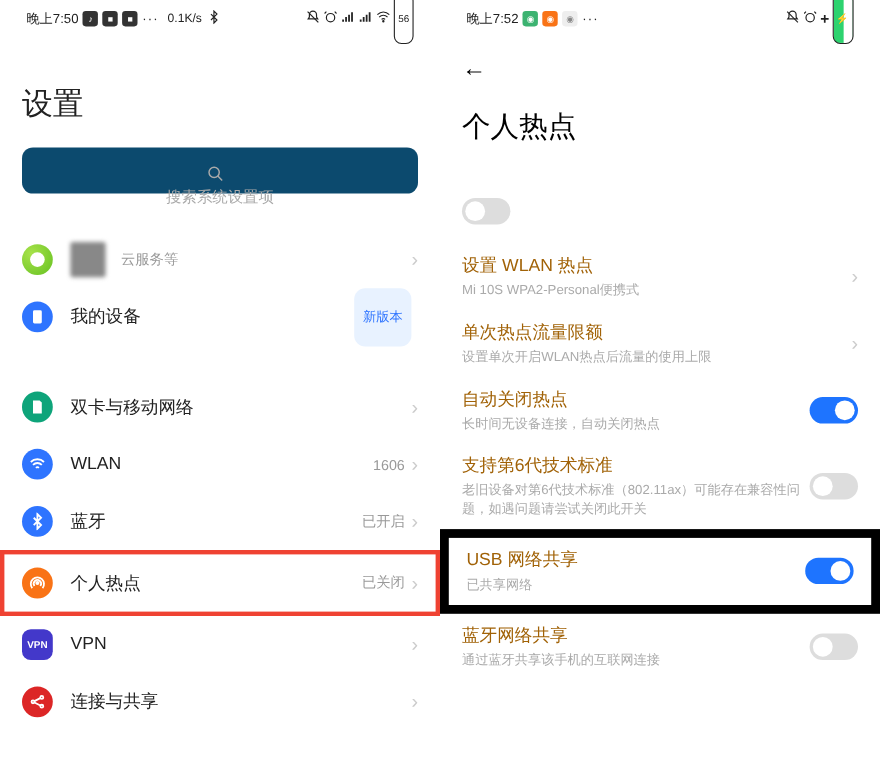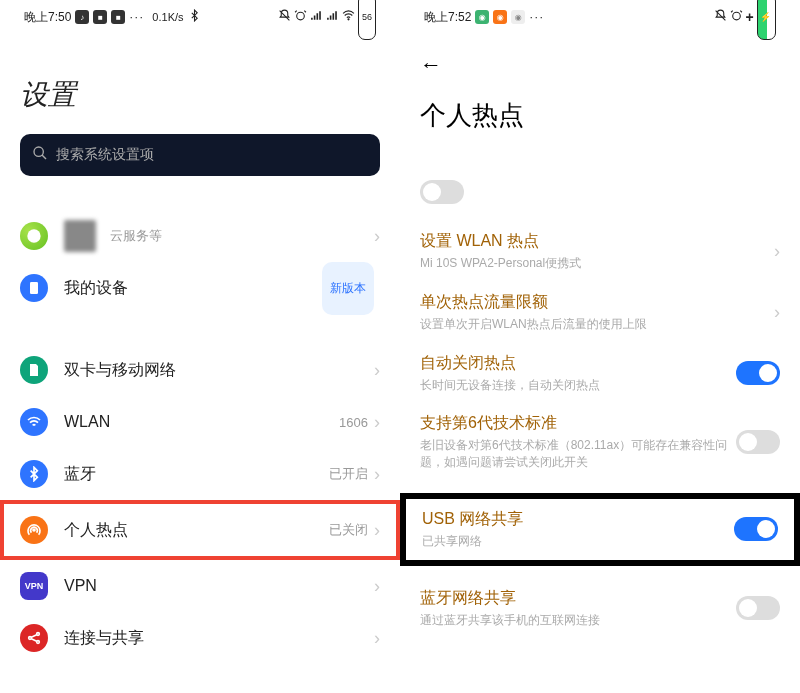--- a/index.html
+++ b/index.html
@@ -39,30 +39,30 @@
       border: 1px solid #222; border-radius: 7px; padding: 16px 3px;
       font-size: 9px; line-height: 12px; display: inline-flex; align-items: center;
     }
     
     .page-title {
       font-size: 28px;
       font-weight: 400;
       margin-top: 48px;
       margin-bottom: 20px;
       color: #222;
-      font-style: italic;
     }
     .search-box {
-      background: #0f172a;
+      background: #0c4a6e;
       border-radius: 10px;
       height: 42px;
       display: flex;
       align-items: center;
-      padding: 0 12px;
+      padding: 16px 12px;
       margin-bottom: 34px;
+      flex-direction: column;
     }
     .search-box .sicon { color: #aaa; margin-right: 8px; }
     .search-ph { color: #aaa; font-size: 14px; }
     .row {
       display: flex; align-items: center; height: 52px;
       position: relative;
     }
     .row .icon {
       width: 28px; height: 28px; border-radius: 50%;
       display: flex; align-items: center; justify-content: center;
@@ -107,22 +107,22 @@
       width: 44px; height: 24px; border-radius: 12px;
       background: #ddd; position: relative; flex-shrink: 0;
     }
     .toggle::after {
       content: ''; position: absolute; width: 18px; height: 18px;
       border-radius: 50%; background: #fff; top: 3px; left: 3px;
     }
     .toggle.on { background: #1e74ff; }
     .toggle.on::after { left: 23px; }
     .highlight-right {
-      border: 6px solid #000000;
-      margin: 12px -20px; padding: 6px 16px;
+      border: 8px solid #000000;
+      margin: 0 -20px; padding: 6px 16px;
     }
   </style>
 </head>
 <body>
 
 <div class="panel panel-left">
   <div class="status-bar">
     <div class="status-left">
       <span>晚上7:50</span>
       <span class="status-app-icon">♪</span>

